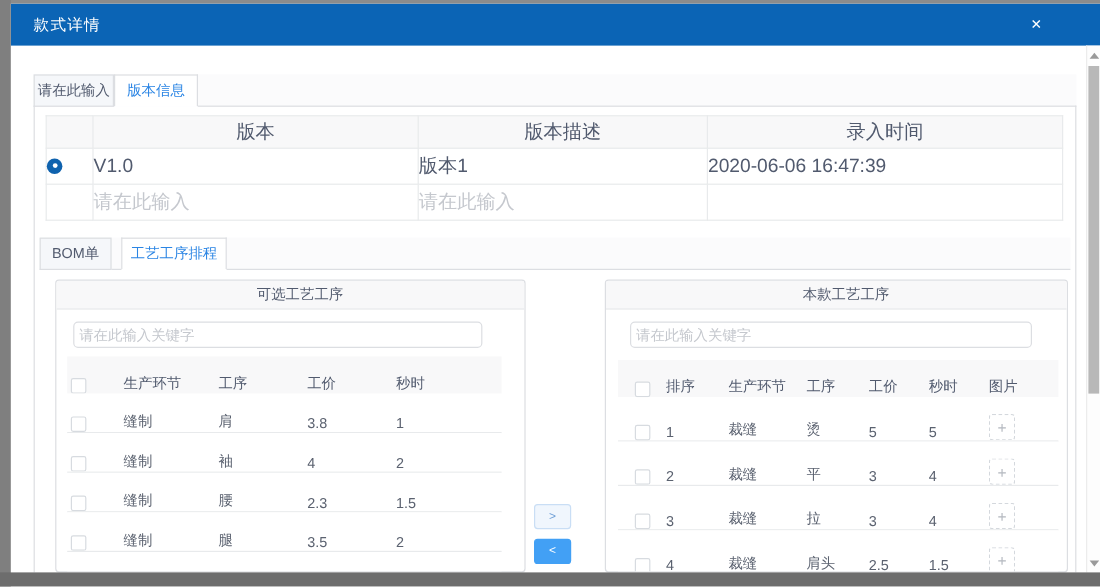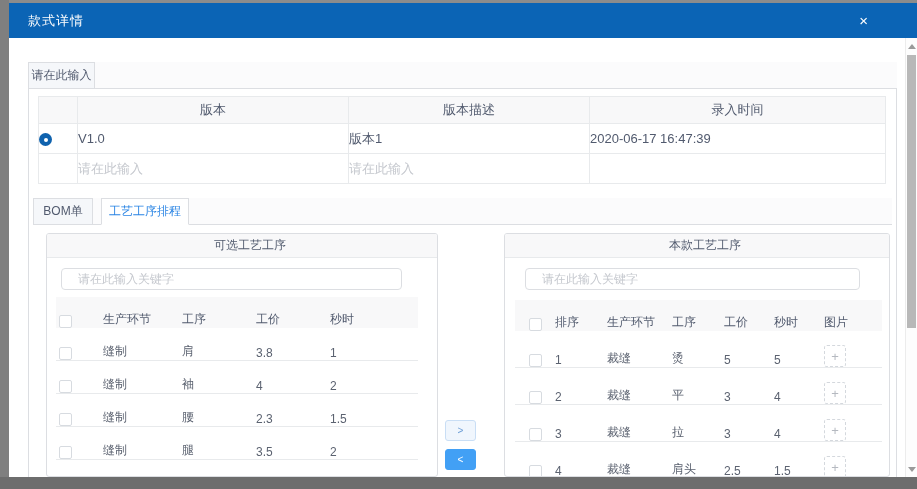--- a/index.html
+++ b/index.html
@@ -28,34 +28,34 @@
   .tabbar-outer { left:28px; top:62px; width:869px; }
   .tabbar-inner { left:33px; top:198px; width:859px; }
   .tab { position:absolute; top:0; height:27px; line-height:25px; text-align:center; font-size:12px; border:1px solid #dcdee2; background:#f5f7fa; color:#515a6e; cursor:pointer; }
   .tab.active { background:#fff; color:#2b85e4; border-bottom:1px solid #fff; z-index:2; }
 
   .outer-border-l { position:absolute; left:28px; top:88px; width:1px; height:389px; background:#dcdee2; }
   .outer-border-r { position:absolute; left:896px; top:88px; width:1px; height:389px; background:#dcdee2; }
 
   
   .vtable { position:absolute; left:38px; top:96px; width:847px; border-collapse:collapse; table-layout:fixed; }
-  .vtable td, .vtable th { border:1px solid #e8eaec; font-weight:normal; font-size:13px; color:#515a6e; }
+  .vtable td, .vtable th { border:1px solid #e8eaec; font-weight:normal; font-size:16px; color:#515a6e; }
   .vtable th { background:#f8f8f9; height:27px; }
   .vtable td { height:30px; background:#fff; }
   .vtable .ph { color:#c5c8ce; }
 
   .radio { display:inline-block; width:13px; height:13px; border-radius:50%; background:#0f62ae; position:relative; vertical-align:middle; cursor:pointer; }
   .radio::after { content:""; position:absolute; left:4.5px; top:4.5px; width:4px; height:4px; border-radius:50%; background:#fff; }
 
   
   .panel { position:absolute; top:233px; height:244px; border:1px solid #dcdee2; border-radius:3px; background:#fff; overflow:hidden; }
   .panel-left  { left:46px;  width:392px; }
   .panel-right { left:504px; width:386px; }
   .panel-header { height:24px; line-height:23px; background:#f8f8f9; border-bottom:1px solid #e8eaec; padding-left:16px; color:#515a6e; font-size:12px;text-align:center; }
-  .search-input { position:absolute; height:22px; border:1px solid #dcdee2; border-radius:4px; padding:0 16px; font-size:12px; color:#515a6e; outline:none; background:#fff; font-family:inherit; }
+  .search-input { position:absolute; height:22px; border:1px solid #dcdee2; border-radius:4px; padding:0 4px; font-size:12px; color:#515a6e; outline:none; background:#fff; font-family:inherit; }
   .search-input::placeholder { color:#c5c8ce; }
   .panel-left  .search-input { left:14px; top:34px; width:341px; }
   .panel-right .search-input { left:20px; top:34px; width:335px; }
 
   .ptable { position:absolute; }
   .panel-left  .ptable { left:9px;  top:63px; width:362px; }
   .panel-right .ptable { left:10px; top:66px; width:367px; }
   .prow { display:flex; align-items:flex-end; }
   .phead { background:#f8f8f9; height:31px; font-size:12px; color:#515a6e; }
   .pbody { border-bottom:1px solid #e8eaec; background:#fff; color:#5b6270; }
@@ -91,20 +91,21 @@
 
 <div class="screen">
 
   <div class="titlebar">
     <span class="title">款式详情</span>
     <span class="close">×</span>
   </div>
 
   <div class="tabbar tabbar-outer">
     <div class="tab" style="left:0;width:67px;">请在此输入</div>
+    <div class="tab active" style="left:67px;width:70px;">版本信息</div>
   </div>
   <div class="outer-border-l"></div>
   <div class="outer-border-r"></div>
 
   <table class="vtable">
     <colgroup>
         <col style="width:39px">
         <col style="width:271px">
         <col style="width:241px">
         <col style="width:296px">
@@ -113,21 +114,21 @@
         <tr>
       <th></th>
       <th>版本</th>
       <th>版本描述</th>
       <th>录入时间</th>
     </tr>
     <tr>
       <td><span class="radio"></span></td>
       <td>V1.0</td>
       <td>版本1</td>
-      <td>2020-06-17 16:47:39</td>
+      <td>2020-06-06 16:47:39</td>
     </tr>
     <tr>
       <td></td>
       <td class="ph">请在此输入</td>
       <td class="ph">请在此输入</td>
       <td></td>
     </tr>
   </tbody>
     </table>
 

